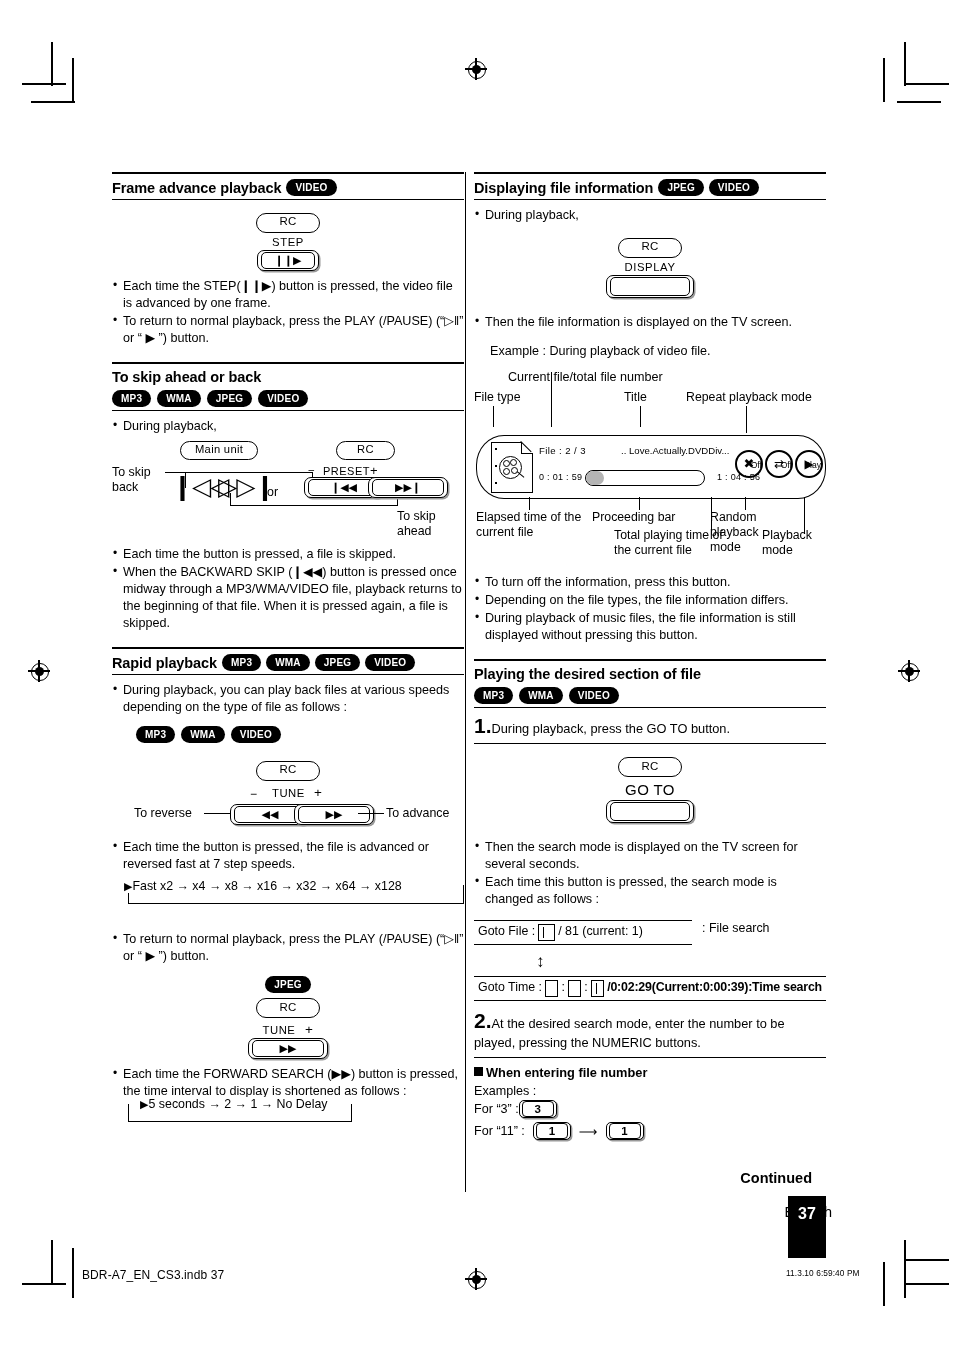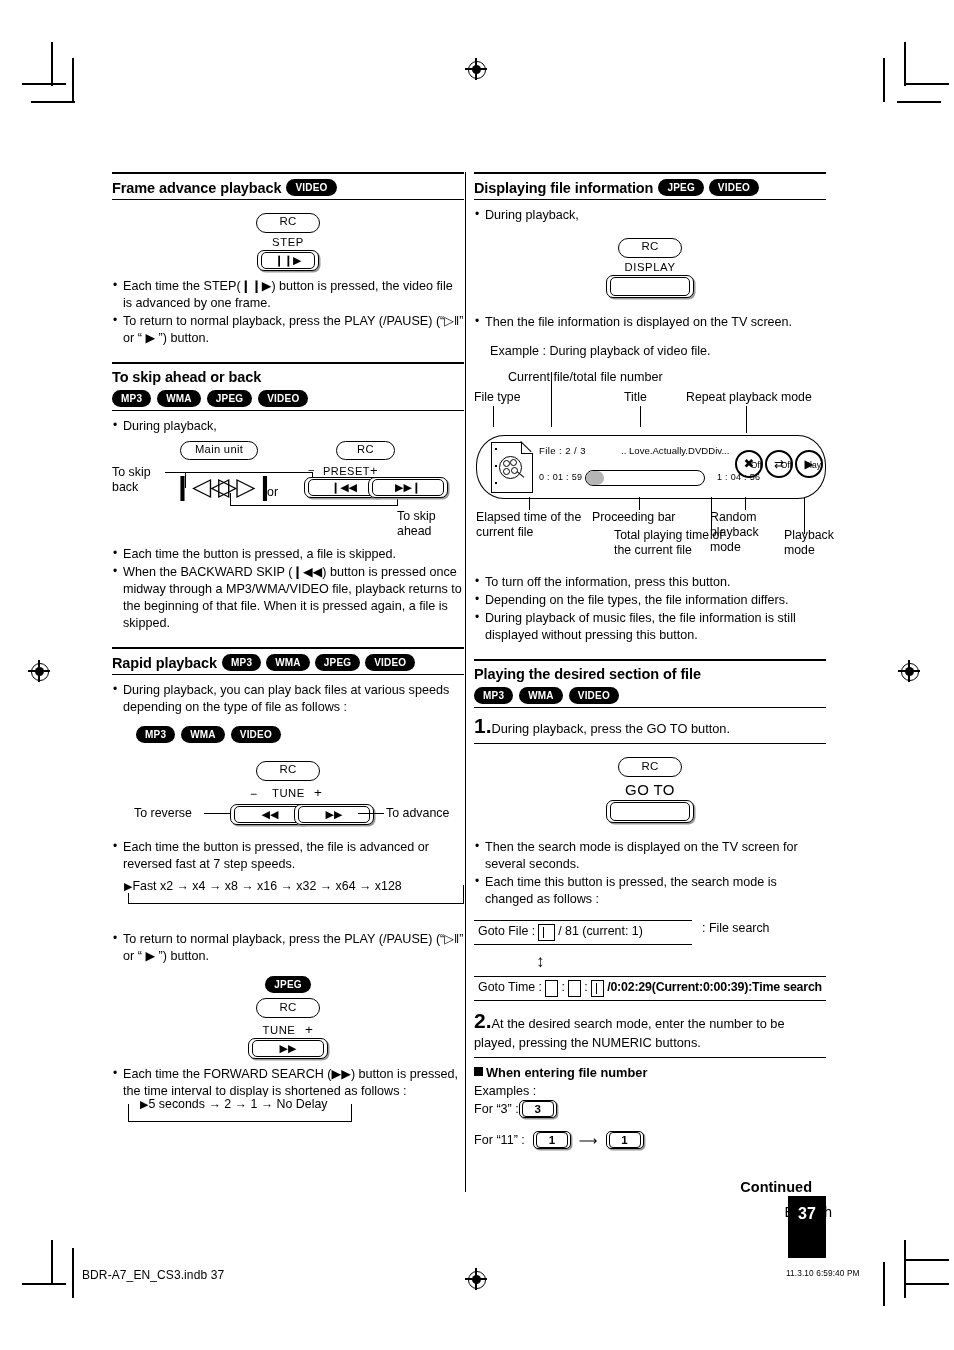--- a/index.html
+++ b/index.html
@@ -471,21 +471,21 @@
       <span class="vline" style="left:271px;top:95px;height:13px;"></span>
       <span class="vline" style="left:330px;top:95px;height:37px;"></span>
 
       <span class="osd-lab" style="left:2px;top:108px;width:108px;">Elapsed time of the current file</span>
       <span class="osd-lab" style="left:118px;top:108px;width:110px;">Proceeding bar</span>
       <span class="osd-lab" style="left:236px;top:108px;width:82px;">Random playback mode</span>
     </div>
 
     <div style="position:relative;height:46px;margin-top:-24px;">
       <span class="osd-lab" style="left:140px;top:0;width:122px;">Total playing time of the current file</span>
-      <span class="osd-lab" style="left:310px;top:0;width:60px;">Playback mode</span>
+      <span class="osd-lab" style="left:288px;top:0;width:60px;">Playback mode</span>
     </div>
 
     <ul class="bl" style="margin-top:0;">
       <li>To turn off the information, press this button.</li>
       <li>Depending on the file types, the file information differs.</li>
       <li>During playback of music files, the file information is still displayed without pressing this button.</li>
     </ul>
 
     <div style="height:14px;"></div>
     <div class="sec-head">
@@ -552,21 +552,21 @@
     </div>
     <div class="plain" style="margin-top:3px;">Examples :</div>
 
     <div style="margin-top:0;display:flex;align-items:center;">
       <span class="plain">For “3” :</span>
       <span class="numkey">
           <span class="inner">3</span>
         </span>
     </div>
 
-    <div style="margin-top:13px;display:flex;align-items:center;gap:8px;">
+    <div style="margin-top:4px;display:flex;align-items:center;gap:8px;">
       <span class="plain">For “11” :</span>
       <span class="numkey">
           <span class="inner">1</span>
         </span>
       <span style="font-size:13px;">⟶</span>
       <span class="numkey">
           <span class="inner">1</span>
         </span>
     </div>
 

